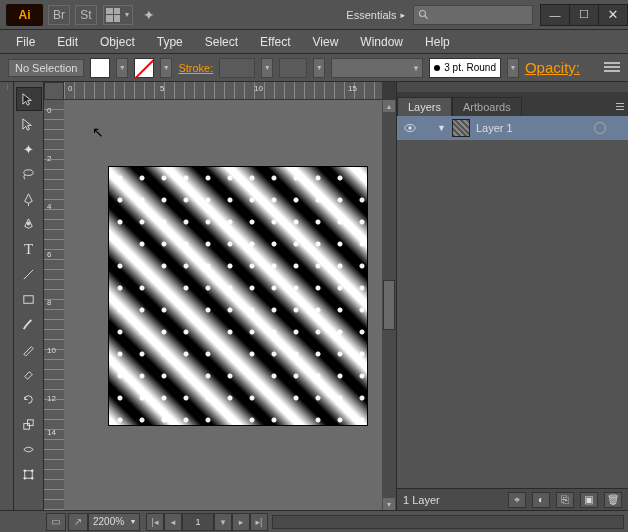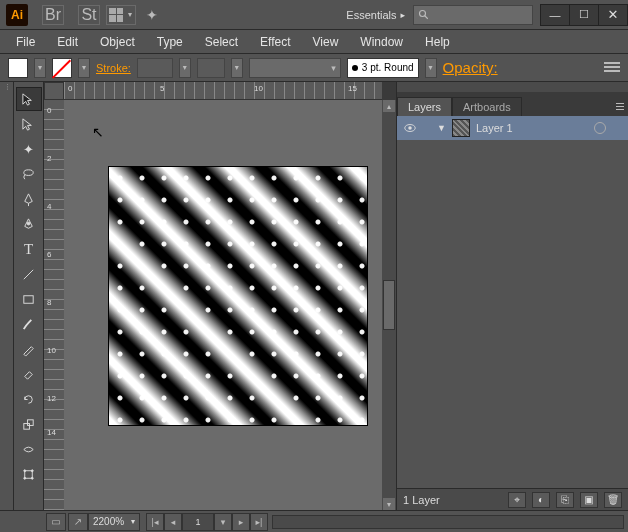--- a/index.html
+++ b/index.html
@@ -1,21 +1,21 @@
 <!DOCTYPE html>
 <html><head>
 <meta charset="utf-8">
 <style>
 * { margin: 0; padding: 0; box-sizing: border-box; font-family: "Segoe UI", Tahoma, sans-serif; user-select: none; }
 body { width: 628px; height: 532px; background: #535353; overflow: hidden; position: relative; }
 
 
 .title-bar { height: 30px; background: #535353; display: flex; align-items: center; padding-left: 6px; border-bottom: 1px solid #2a2a2a; }
-.logo { width: 22px; height: 22px; background: #1c0a00; color: #ff9a00; font-weight: bold; font-size: 12px; display: flex; align-items: center; justify-content: center; border-radius: 2px;}
-.icon-slot { width: 22px; height: 20px; margin-left: 14px; border: 1px solid #6a6a6a; display: flex; align-items: center; justify-content: center; color: #bbb; font-size: 16px; }
+.logo { width: 37px; height: 22px; background: #1c0a00; color: #ff9a00; font-weight: bold; font-size: 12px; display: flex; align-items: center; justify-content: center; border-radius: 2px;}
+.icon-slot { width: 22px; height: 20px; margin-left: 5px; border: 1px solid #6a6a6a; display: flex; align-items: center; justify-content: center; color: #bbb; font-size: 12px; }
 .layout-dd { width: 30px; height: 20px; margin-left: 6px; border: 1px solid #6a6a6a; display: flex; }
 .layout-dd .sq { width: 18px; display: grid; grid-template: repeat(2,1fr)/repeat(2,1fr); gap:1px; padding:2px;}
 .layout-dd .sq div{background:#aaa;}
 .layout-dd .ar{width:10px;color:#bbb;font-size:8px;display:flex;align-items:center;justify-content:center;}
 .wand { width:16px;height:16px;margin-left:10px; color:#bbb; font-size:14px;}
 .flex-grow { flex: 1; }
 .workspace-dd { color: #ddd; font-size: 11px; padding: 2px 8px; display:flex;align-items:center;gap:4px;margin-left:16px; }
 .workspace-dd::after{content:"▸";font-size:9px;}
 .search-box { width: 120px; height: 20px; background: #6a6a6a; border: 1px solid #444; display:flex;align-items:center;padding:0 4px;margin-right:8px;}
 .search-box svg{width:12px;height:12px;fill:#bbb;}
@@ -147,20 +147,21 @@
   <div class="menu-item">Object</div>
   <div class="menu-item">Type</div>
   <div class="menu-item">Select</div>
   <div class="menu-item">Effect</div>
   <div class="menu-item">View</div>
   <div class="menu-item">Window</div>
   <div class="menu-item">Help</div>
 </div>
 
 <div class="options-bar">
+  <div class="sel-label">No Selection</div>
   <div class="swatch white"></div>
     <div class="dd-arrow">▾</div>
   <div class="swatch none"></div>
     <div class="dd-arrow">▾</div>
   <div class="stroke-lbl">Stroke:</div>
   <div class="num-input"></div>
     <div class="dd-arrow">▾</div>
   <div class="num-input" style="width:28px"></div>
     <div class="dd-arrow">▾</div>
   <div class="wide-dd"></div>

